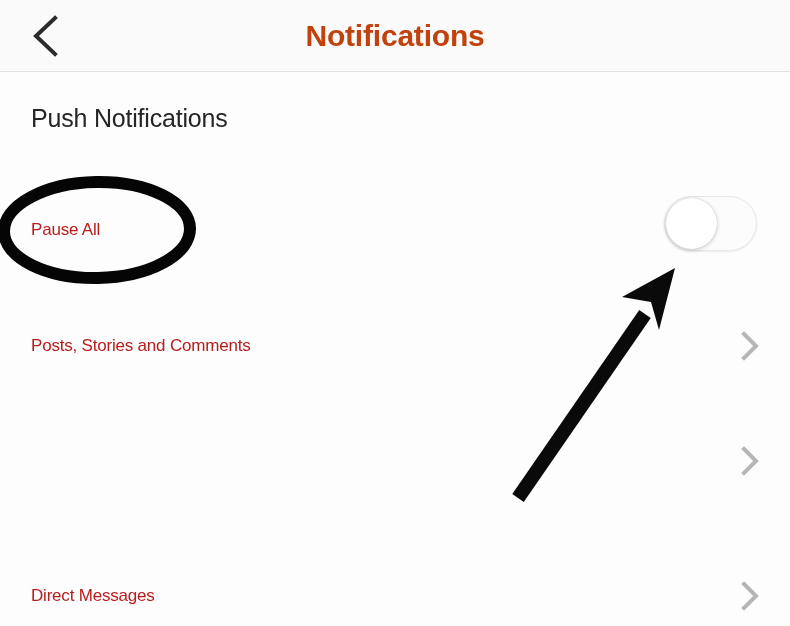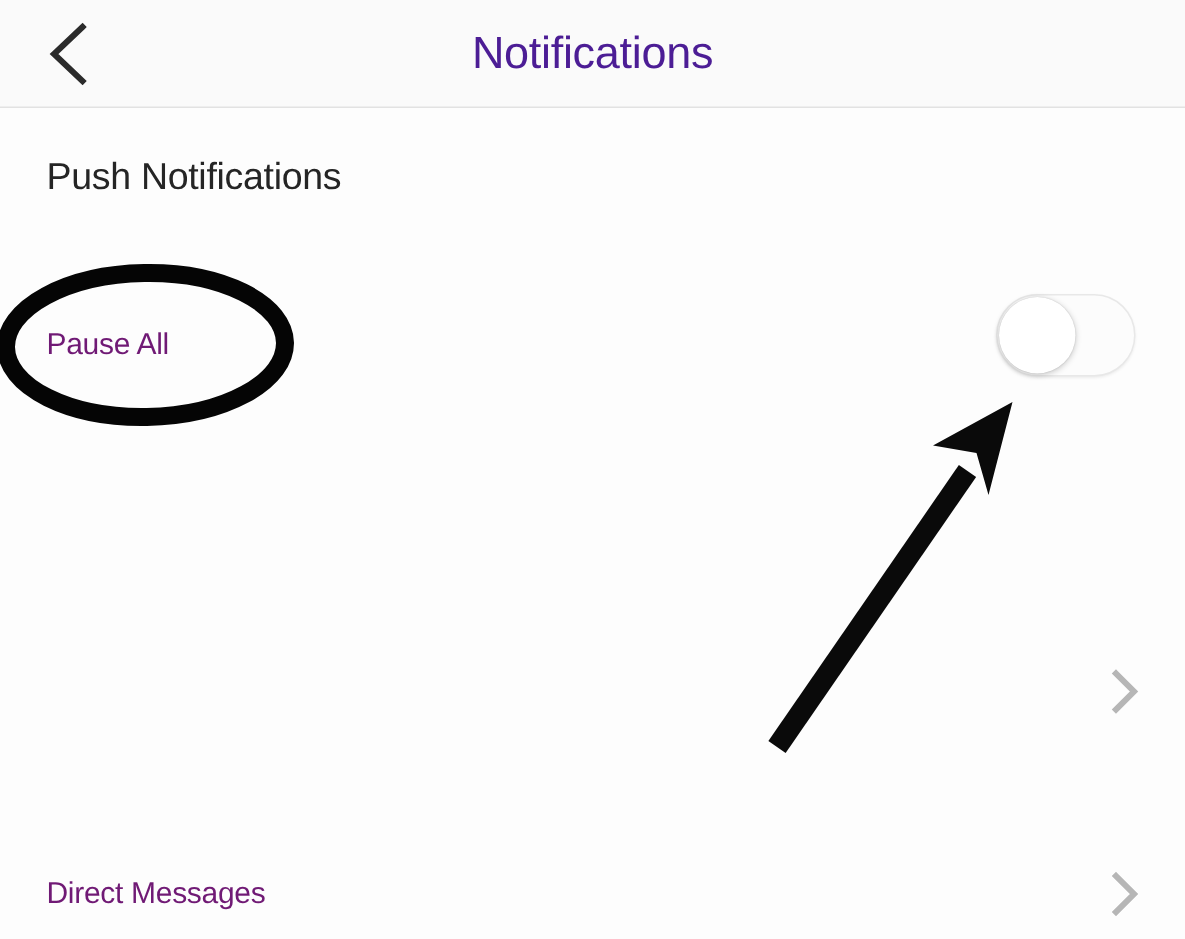--- a/index.html
+++ b/index.html
@@ -49,22 +49,22 @@
 
   .header-title {
     position: absolute;
     left: 0;
     top: 0;
     width: 790px;
     height: 71px;
     line-height: 71px;
     text-align: center;
     font-size: 30px;
-    font-weight: normal;
-    color: #4c1d95;
+    font-weight: bold;
+    color: #c2410c;
     letter-spacing: -0.2px;
   }
 
   
   .section-title {
     position: absolute;
     left: 31px;
     top: 104px;
     font-size: 25px;
     font-weight: normal;
@@ -78,22 +78,22 @@
     left: 0;
     width: 790px;
     height: 72px;
     display: flex;
     align-items: center;
     cursor: pointer;
   }
   .row-label {
     position: absolute;
     left: 31px;
-    font-size: 20px;
-    color: #701a75;
+    font-size: 17px;
+    color: #b91c1c;
     letter-spacing: -0.2px;
     white-space: nowrap;
   }
   .row-chevron {
     position: absolute;
     right: 30px;
     display: flex;
     align-items: center;
   }
   .row-chevron svg { display: block; }
@@ -157,20 +157,28 @@
   <div class="section-title">Push Notifications</div>
 
   <div class="row row-pause">
     <span class="row-label">Pause All</span>
   </div>
 
   <div class="toggle">
     <div class="toggle-knob"></div>
   </div>
 
+  <div class="row row-posts">
+    <span class="row-label">Posts, Stories and Comments</span>
+    <span class="row-chevron">
+      <svg width="20" height="30" viewBox="0 0 20 30">
+        <polyline points="4,3 16,15 4,27" fill="none" stroke="#b6b6b6" stroke-width="4" stroke-linecap="square" stroke-linejoin="miter"></polyline>
+      </svg>
+    </span>
+  </div>
 
   <div class="row row-follow">
     <span class="row-chevron">
       <svg width="20" height="30" viewBox="0 0 20 30">
         <polyline points="4,3 16,15 4,27" fill="none" stroke="#b6b6b6" stroke-width="4" stroke-linecap="square" stroke-linejoin="miter"></polyline>
       </svg>
     </span>
   </div>
 
   <div class="row row-direct">

